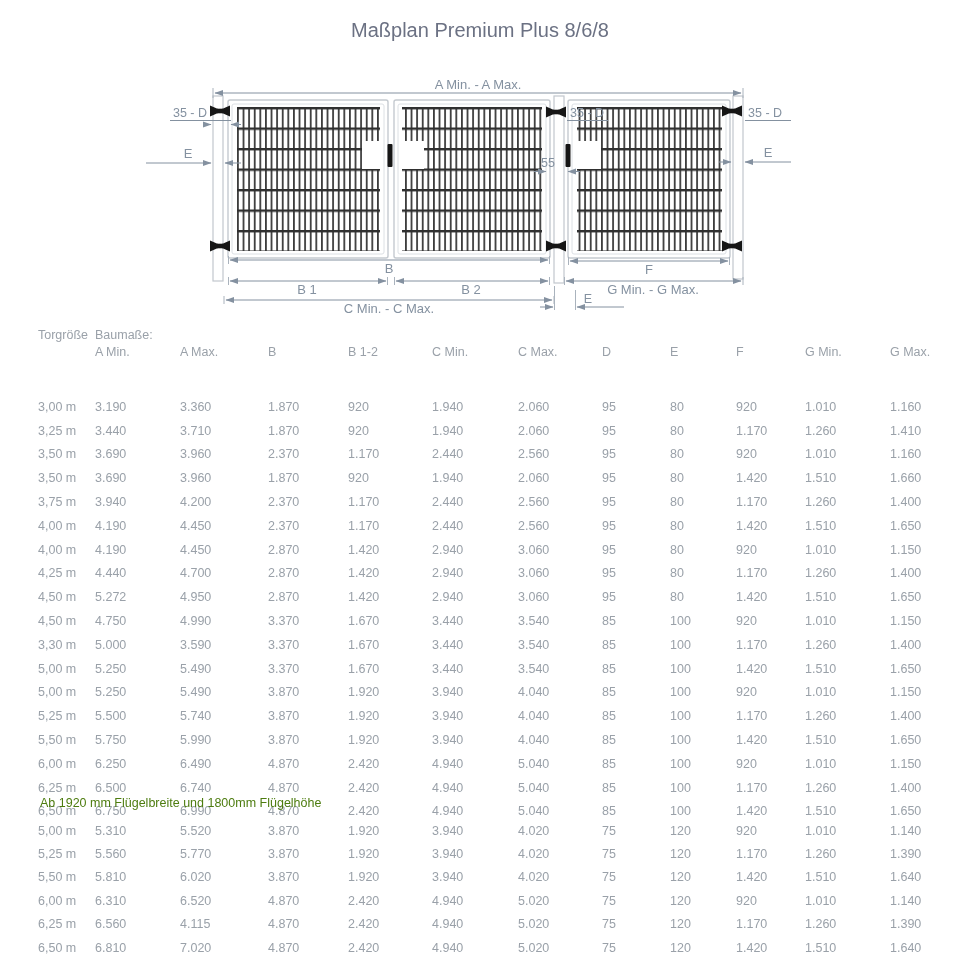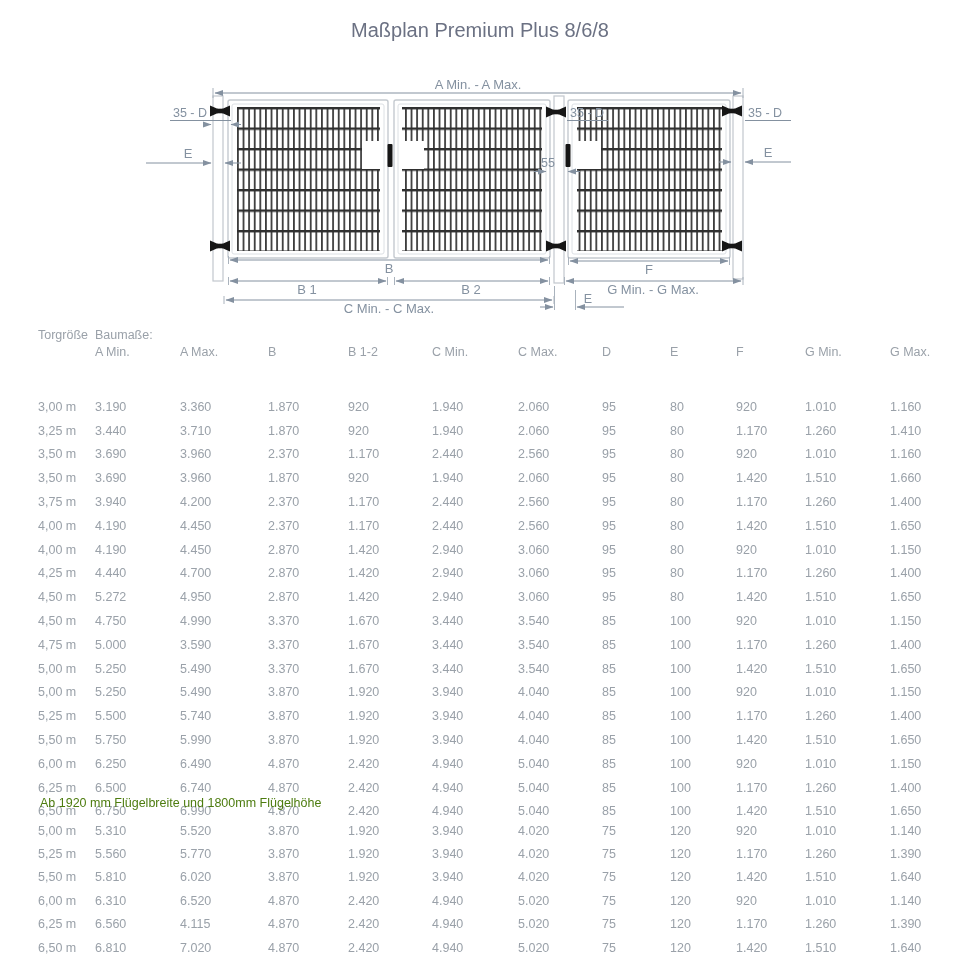--- a/index.html
+++ b/index.html
@@ -298,21 +298,21 @@
       <span class="tcell">1.670</span>
       <span class="tcell">3.440</span>
       <span class="tcell">3.540</span>
       <span class="tcell">85</span>
       <span class="tcell">100</span>
       <span class="tcell">920</span>
       <span class="tcell">1.010</span>
       <span class="tcell">1.150</span>
     </div>
     <div class="trow">
-      <span class="tcell">4,75 m</span>
+      <span class="tcell">3,30 m</span>
       <span class="tcell">5.000</span>
       <span class="tcell">3.590</span>
       <span class="tcell">3.370</span>
       <span class="tcell">1.670</span>
       <span class="tcell">3.440</span>
       <span class="tcell">3.540</span>
       <span class="tcell">85</span>
       <span class="tcell">100</span>
       <span class="tcell">1.170</span>
       <span class="tcell">1.260</span>

